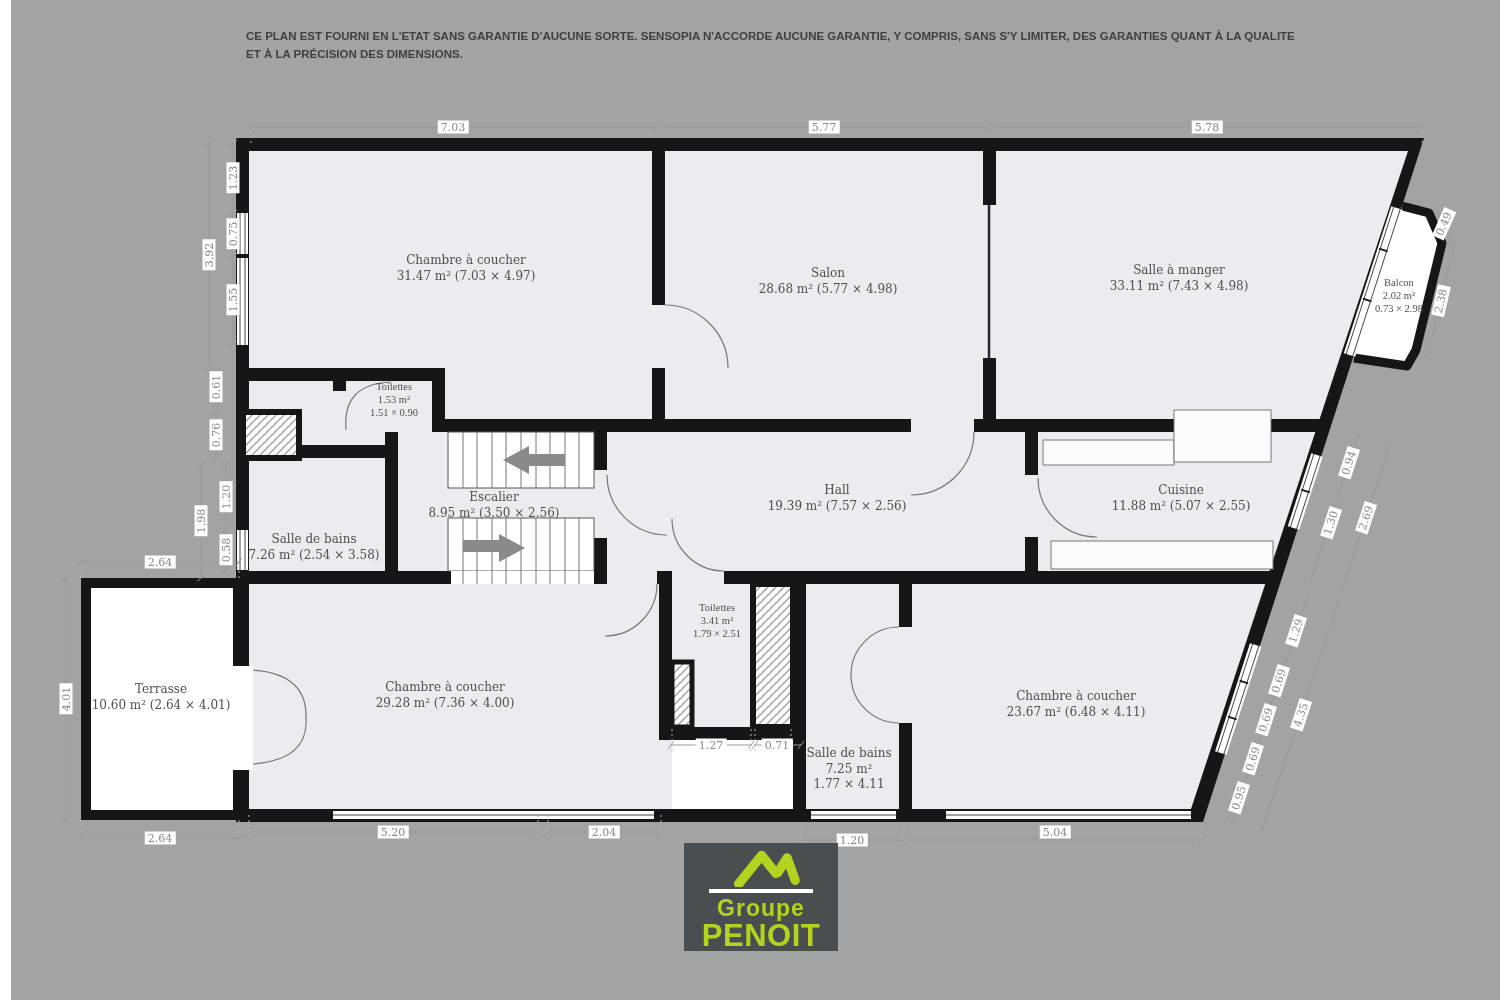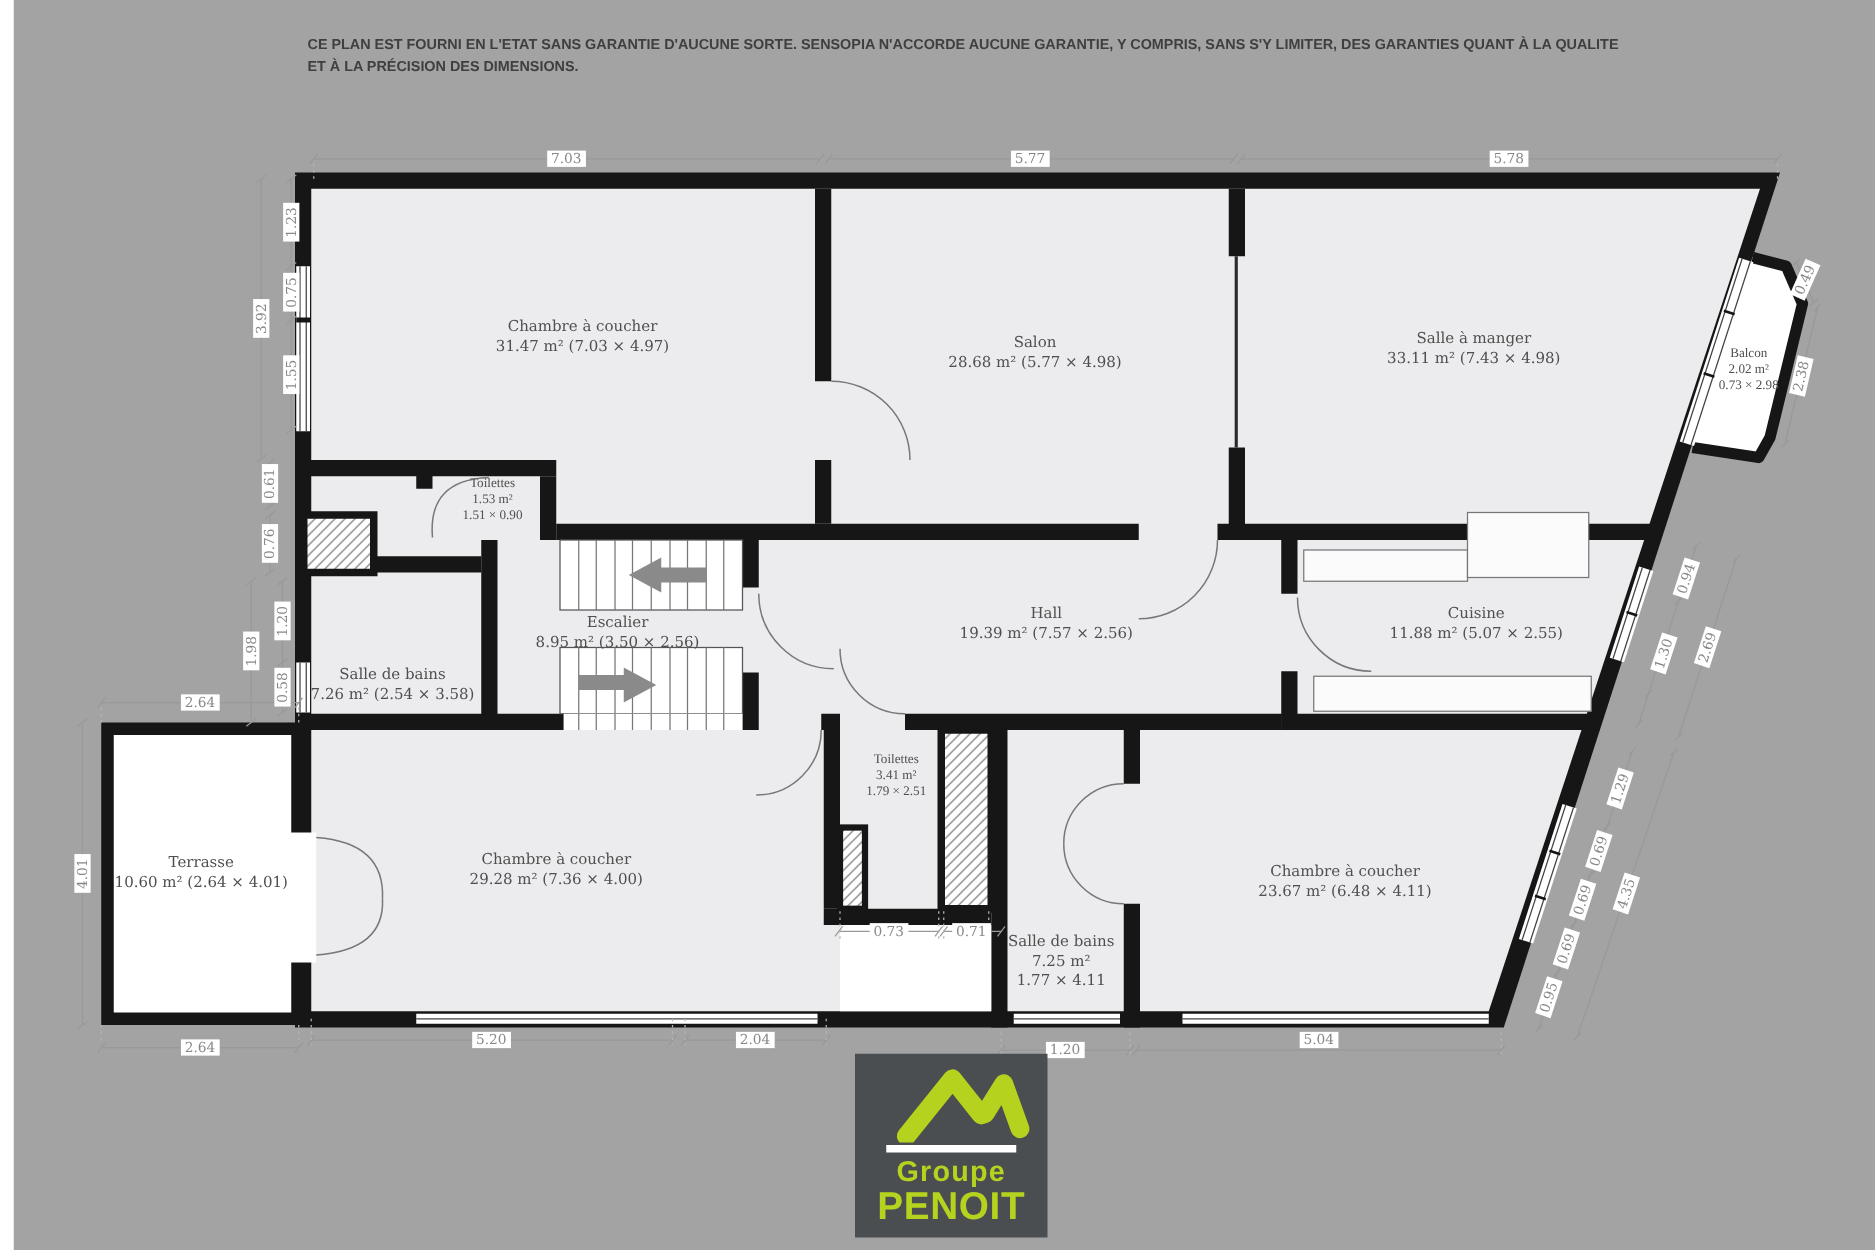--- a/index.html
+++ b/index.html
@@ -11,21 +11,21 @@
   svg.plan{position:absolute;left:0;top:0;}
   .room-label{position:absolute;transform:translate(-50%,-50%);text-align:center;
           font-size:12px;color:#4f4f4f;line-height:1.3;white-space:nowrap;z-index:3;}
   .room-label.small{font-size:10.5px;line-height:1.25;font-family:Liberation Serif, serif;}
   .dim{position:absolute;transform:translate(-50%,-50%);background:#fff;padding:0 3px;
           font-size:11px;color:#888;white-space:nowrap;z-index:2;}
   .dim.rv{transform:translate(-50%,-50%) rotate(-90deg);}
   .dim.rd72{transform:translate(-50%,-50%) rotate(-72deg);}
   .dim.rd77{transform:translate(-50%,-50%) rotate(-77deg);}
   .dim.rd66{transform:translate(-50%,-50%) rotate(-66deg);}
-  .logo-box{position:absolute;left:673px;top:843px;width:154px;height:147px;background:#4a4e50;
+  .logo-box{position:absolute;left:673px;top:843px;width:154px;height:108px;background:#4a4e50;
           display:flex;flex-direction:column;align-items:center;z-index:4;}
   .logo-divider{width:104px;height:6px;background:#fff;margin:2px 0 3px 0;}
   .logo-groupe{font-family:"Liberation Sans",sans-serif;font-weight:bold;font-size:23px;
           color:#b5d21e;letter-spacing:1px;line-height:1.05;}
   .logo-penoit{font-family:"Liberation Sans",sans-serif;font-weight:bold;font-size:31px;
           color:#b5d21e;letter-spacing:0.5px;line-height:1.0;text-align:center;}
 </style>
 </head>
 <body>
 
@@ -242,21 +242,21 @@
   <span class="dim rv" style="left:190px;top:521px;">1.98</span>
   <span class="dim rv" style="left:215px;top:497px;">1.20</span>
   <span class="dim rv" style="left:215px;top:550px;">0.58</span>
 
   <span class="dim" style="left:149px;top:562px;">2.64</span>
   <span class="dim rv" style="left:55px;top:699px;">4.01</span>
   <span class="dim" style="left:149px;top:838px;">2.64</span>
 
   <span class="dim" style="left:382px;top:832px;">5.20</span>
   <span class="dim" style="left:593px;top:832px;">2.04</span>
-  <span class="dim" style="left:700px;top:745px;">0.73</span>
+  <span class="dim" style="left:700px;top:745px;">1.27</span>
   <span class="dim" style="left:766px;top:745px;">0.71</span>
   <span class="dim" style="left:841px;top:840px;">1.20</span>
   <span class="dim" style="left:1044px;top:832px;">5.04</span>
 
   <span class="dim rd66" style="left:1433px;top:224px;">0.49</span>
   <span class="dim rd77" style="left:1430px;top:301px;">2.38</span>
   <span class="dim rd72" style="left:1338px;top:463px;">0.94</span>
   <span class="dim rd72" style="left:1320px;top:523px;">1.30</span>
   <span class="dim rd72" style="left:1355px;top:518px;">2.69</span>
   <span class="dim rd72" style="left:1285px;top:631px;">1.29</span>

